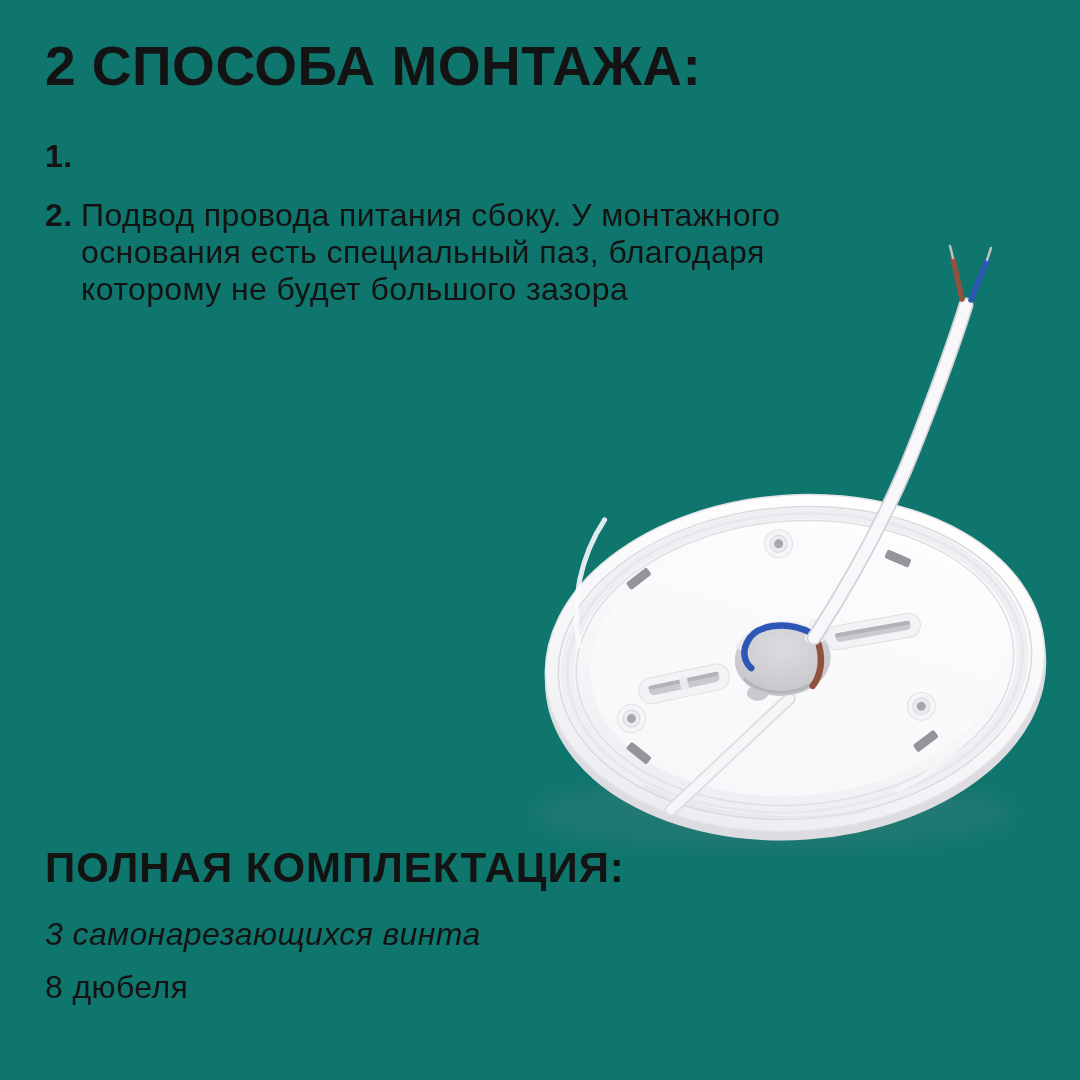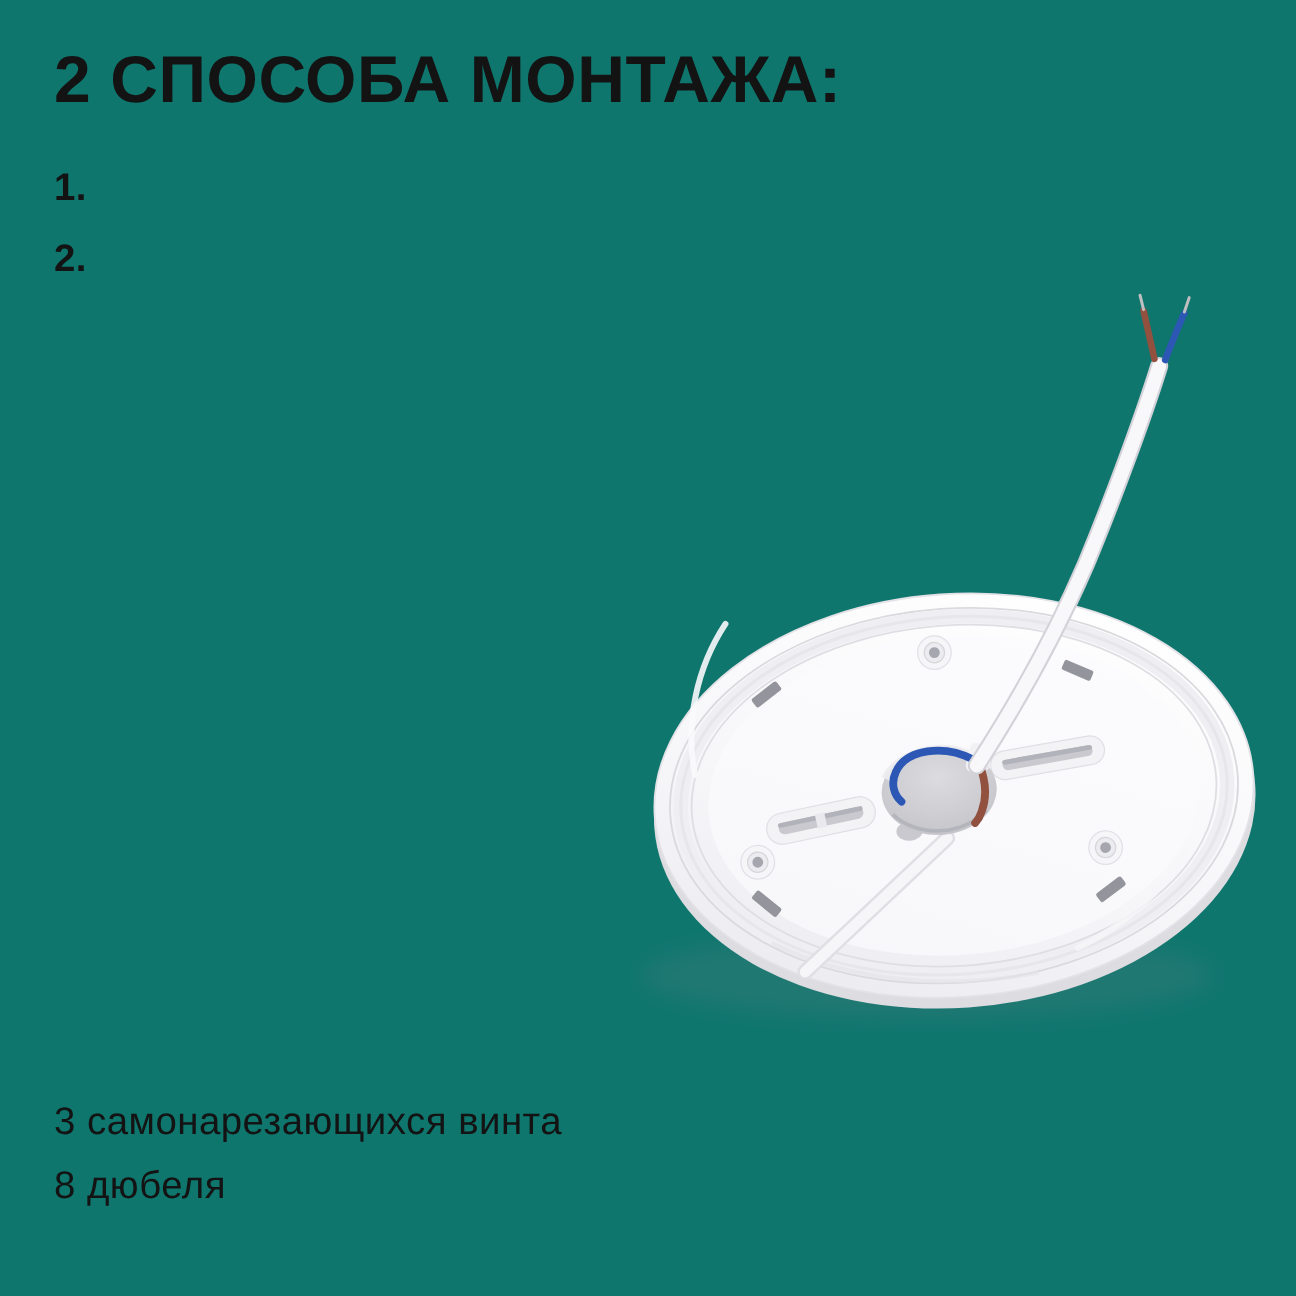--- a/index.html
+++ b/index.html
@@ -19,36 +19,39 @@
   .step{display:flex;margin:0 0 22px 0;font-size:32px;line-height:37px;letter-spacing:0.4px;}
   .step .num{font-weight:700;flex:0 0 auto;width:26px;margin-right:10px;}
   .step .txt{white-space:pre-line;}
   .photo{position:absolute;left:515px;top:235px;width:565px;height:625px;margin:0;}
   .photo svg{display:block;width:565px;height:625px;}
   .title2{
     position:absolute;left:45px;top:845px;margin:0;
     font-size:42px;font-weight:700;letter-spacing:1px;line-height:1.1;
   }
   .pkg{position:absolute;left:45px;margin:0;font-size:32px;letter-spacing:0.4px;line-height:37px;}
-  .pkg1{top:916px;}
+  .pkg1{top:916px;font-style:italic;}
   .pkg2{top:969px;}
 </style>
 </head>
 <body>
 
 <div class="canvas">
 
   <h1 class="title">2 СПОСОБА МОНТАЖА:</h1>
 
   <ol class="steps">
     <li class="step">
       <span class="num">1.</span>
     </li>
     <li class="step">
       <span class="num">2.</span>
+      <span class="txt">Подвод провода питания сбоку. У монтажного
+основания есть специальный паз, благодаря
+которому не будет большого зазора</span>
     </li>
   </ol>
 
   <figure class="photo">
     <svg viewBox="0 0 565 625" xmlns="http://www.w3.org/2000/svg">
       <defs>
         <linearGradient id="plateGrad" x1="0.75" y1="0" x2="0.2" y2="1">
           <stop offset="0" stop-color="#ffffff"></stop>
           <stop offset="0.6" stop-color="#f6f6f9"></stop>
           <stop offset="1" stop-color="#ebebef"></stop>
@@ -141,16 +144,17 @@
         <path d="M 299 403 C 330 355 362 300 390 235 C 410 187 437 115 451 70" fill="none" stroke="#f8f8fb" stroke-width="11.5" stroke-linecap="round"></path>
 
         <path d="M 447 64 C 444 51 441 37 438 24" fill="none" stroke="#92503e" stroke-width="5.5" stroke-linecap="round"></path>
         <path d="M 456 65 C 461 52 466 39 472 26" fill="none" stroke="#2d57b5" stroke-width="5.5" stroke-linecap="round"></path>
         <path d="M 438 23 L 435 11" stroke="#bfbfc2" stroke-width="2.5" stroke-linecap="round"></path>
         <path d="M 472 25 L 476 13" stroke="#bfbfc2" stroke-width="2.5" stroke-linecap="round"></path>
       </g>
     </svg>
   </figure>
 
+  <h2 class="title2">ПОЛНАЯ КОМПЛЕКТАЦИЯ:</h2>
   <p class="pkg pkg1">3 самонарезающихся винта</p>
   <p class="pkg pkg2">8 дюбеля</p>
 
 </div>
 
 </body></html>

